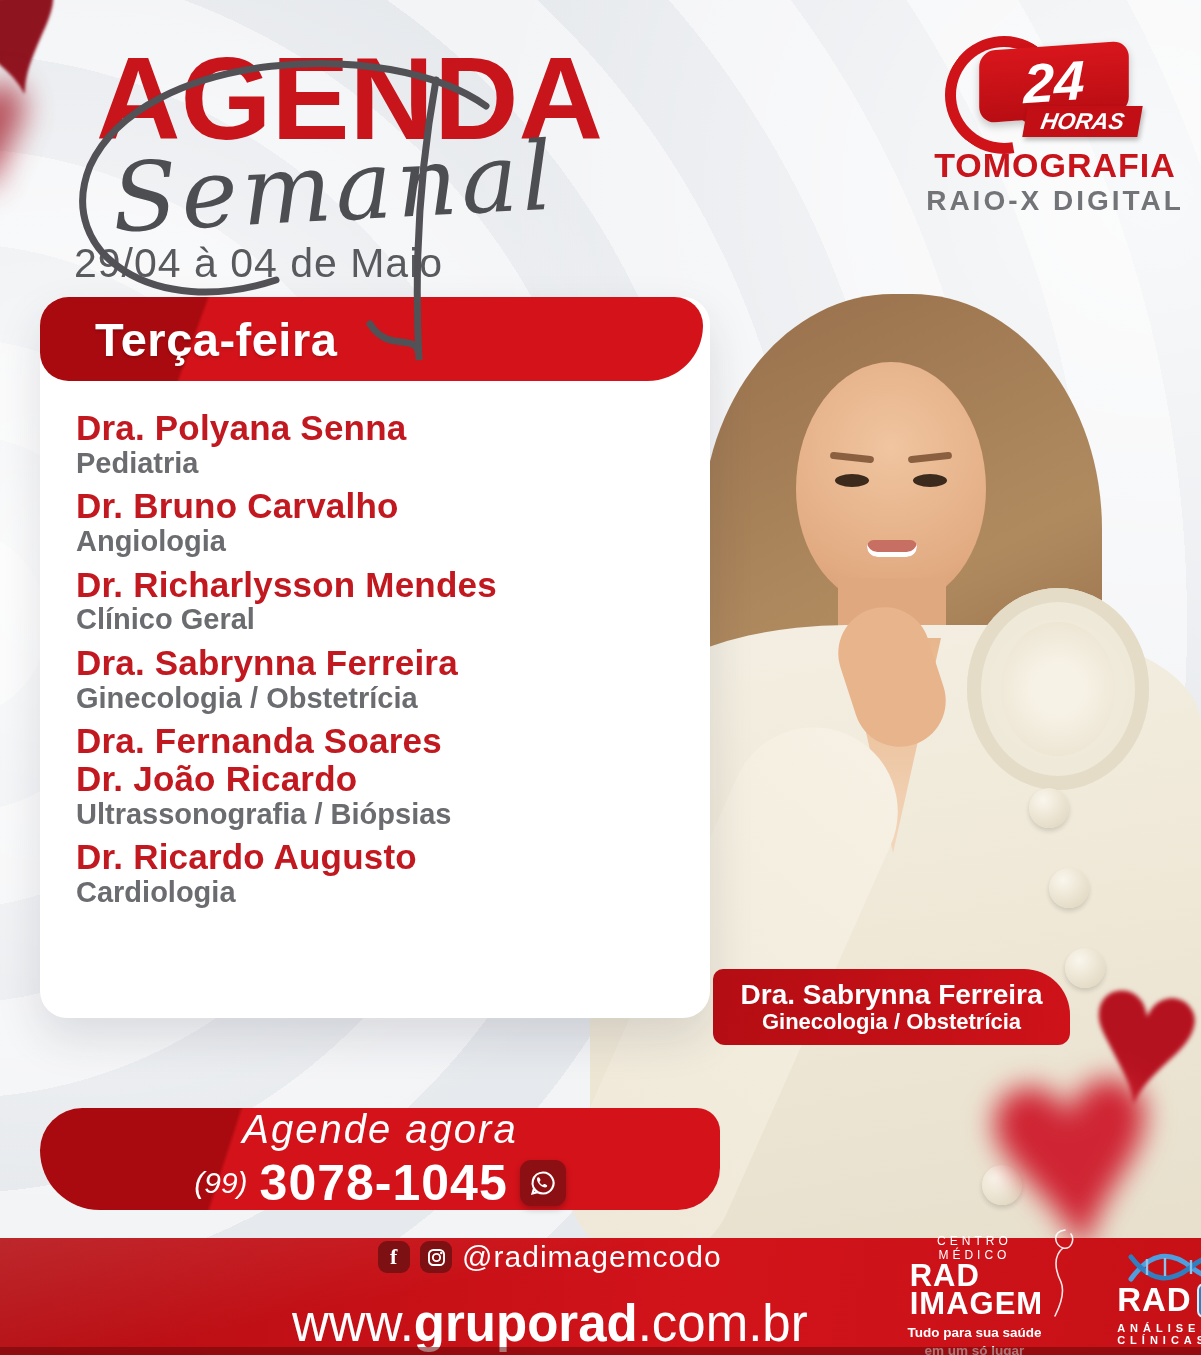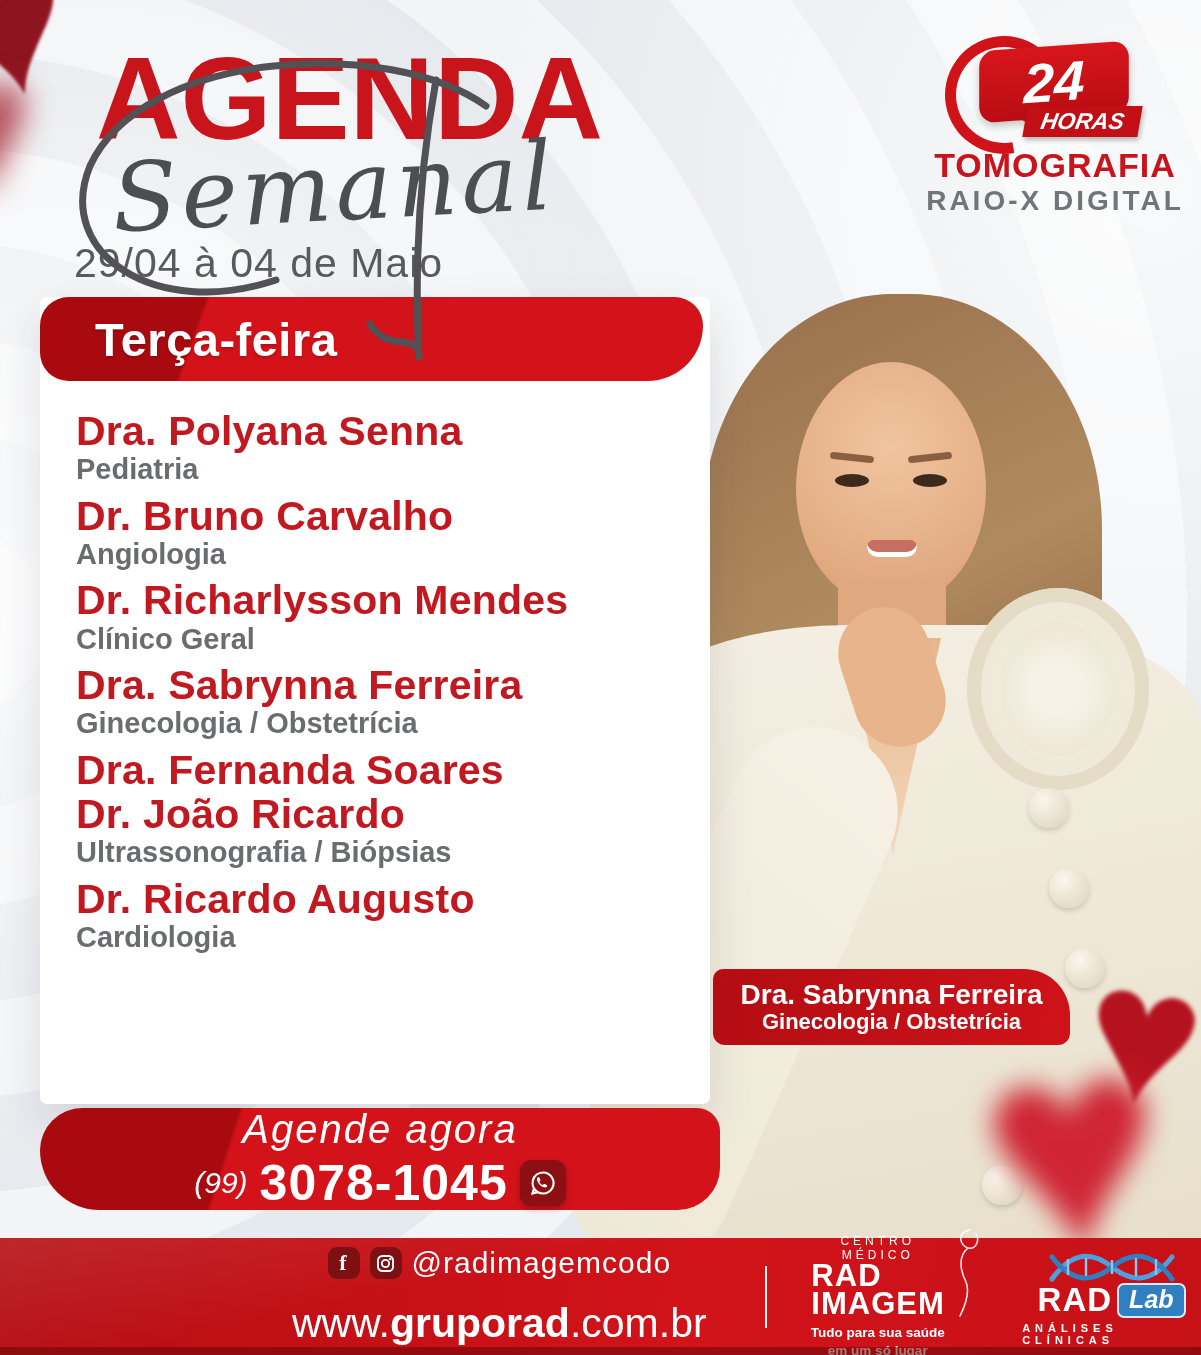--- a/index.html
+++ b/index.html
@@ -69,29 +69,29 @@
     border-radius:46px;transform:rotate(-18deg);}
   .flower{position:absolute;right:52px;top:308px;width:182px;height:202px;border-radius:50%;
     background:radial-gradient(circle at 50% 50%,#f7f2e6 18%,#eae2cf 60%,#ded4bd 100%);
     box-shadow:inset 0 0 0 14px rgba(220,210,185,.55), inset 0 0 0 34px rgba(240,234,218,.85);}
   .pbtn{position:absolute;width:40px;height:40px;border-radius:50%;
     background:radial-gradient(circle at 35% 30%,#faf6ec,#ddd3ba);box-shadow:0 3px 5px rgba(0,0,0,.14);}
   .pbtn.b1{right:132px;top:508px;} .pbtn.b2{right:112px;top:588px;}
   .pbtn.b3{right:96px;top:668px;}  .pbtn.b4{left:392px;top:885px;}
 
   
-  .card{position:absolute;left:40px;top:297px;width:670px;height:807px;background:#fff;
-    border-radius:7px;box-shadow:0 20px 45px rgba(40,40,60,.13);z-index:2;}
+  .card{position:absolute;left:40px;top:297px;width:670px;height:721px;background:#fff;
+    border-radius:27px;box-shadow:0 20px 45px rgba(40,40,60,.13);z-index:2;}
   .day-banner{position:absolute;left:0;top:0;width:663px;height:84px;
     background:linear-gradient(110deg,#a90a0f 0%,#a90a0f 24%,#d4121a 24.6%,#d4121a 100%);
     border-radius:40px 40px 78px 40px;display:flex;align-items:center;padding-left:55px;
     box-sizing:border-box;color:#fff;font-size:47px;font-weight:800;letter-spacing:.5px;
     text-shadow:0 2px 3px rgba(0,0,0,.18);}
   .doctors{position:absolute;left:36px;top:112px;right:30px;}
-  .doc-name{font-size:41px;font-weight:800;color:#c2181f;line-height:1.08;letter-spacing:.2px;}
+  .doc-name{font-size:35px;font-weight:800;color:#c2181f;line-height:1.08;letter-spacing:.2px;}
   .doc-spec{font-size:29px;font-weight:700;color:#6b6c70;line-height:1.12;margin-bottom:8px;}
 
   
   .caption-badge{position:absolute;left:713px;top:969px;width:357px;height:76px;z-index:3;
     background:linear-gradient(100deg,#b30d13,#cf1219);border-radius:10px 46px 12px 12px;
     display:flex;flex-direction:column;align-items:center;justify-content:center;color:#fff;}
   .caption-name{font-size:28px;font-weight:800;line-height:1.1;}
   .caption-spec{font-size:22px;font-weight:700;line-height:1.1;}
 
   
@@ -112,21 +112,21 @@
     display:flex;align-items:center;color:#fff;}
   .footer::before{content:"";position:absolute;inset:0;
     background:linear-gradient(168deg,rgba(255,255,255,.10),transparent 38%);}
   .footer::after{content:"";position:absolute;left:0;bottom:0;width:100%;height:8px;
     background:rgba(105,7,9,.55);}
   .footer-left{margin-left:292px;display:flex;flex-direction:column;align-items:center;position:relative;}
   .social-row{display:flex;align-items:center;gap:10px;font-size:30px;font-weight:300;letter-spacing:1px;}
   .icon-tile{width:32px;height:32px;background:#7c1012;border-radius:9px;display:flex;
     align-items:center;justify-content:center;}
   .fb-glyph{font-family:"Liberation Serif","DejaVu Serif",serif;font-weight:700;font-size:22px;color:#fff;}
-  .site{font-size:41px;font-weight:300;margin-top:20px;}
+  .site{font-size:51px;font-weight:300;margin-top:20px;}
   .site b{font-weight:800;}
   .divider{width:3px;height:62px;background:#fff;margin:0 40px 0 58px;opacity:.95;}
   .radimagem{display:flex;flex-direction:column;align-items:center;position:relative;padding-right:34px;}
   .ri-over{font-size:12px;letter-spacing:4px;text-align:center;}
   .ri-names{align-self:flex-start;margin-left:4px;line-height:.92;}
   .ri-name{font-size:31px;font-weight:700;letter-spacing:1px;}
   .ri-tag{font-size:13.5px;font-weight:700;margin-top:5px;line-height:1.3;text-align:center;}
   .figure-line{position:absolute;right:-6px;top:-8px;}
   .radlab{display:flex;flex-direction:column;align-items:center;margin-left:40px;}
   .rl-name{display:flex;align-items:center;gap:5px;margin-top:-6px;}

